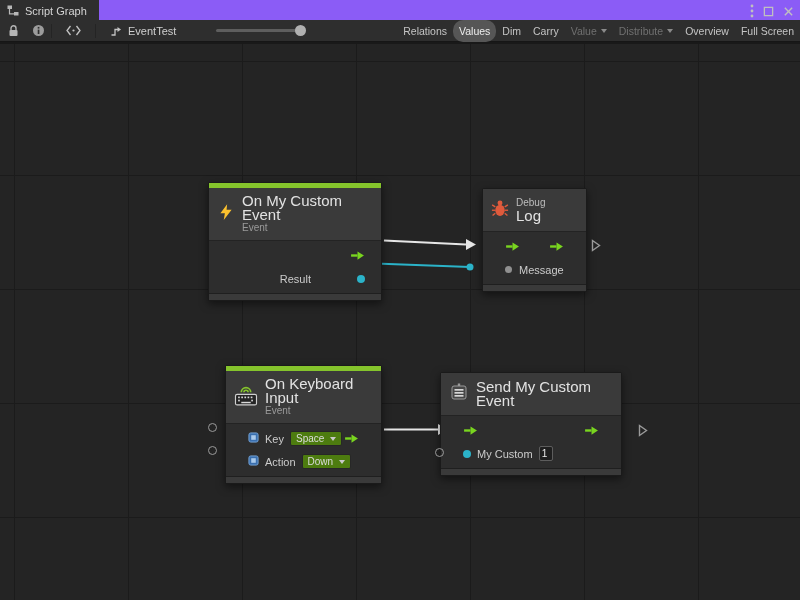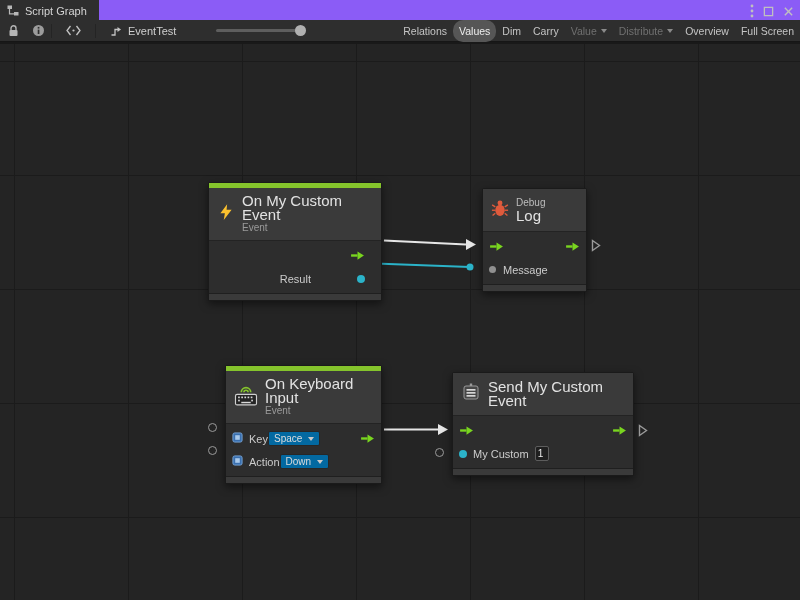--- a/index.html
+++ b/index.html
@@ -38,31 +38,31 @@
 
   
   .node{position:absolute;background:#2d2d2d;border:1px solid #1a1a1a;border-radius:2px;
         box-shadow:0 3px 8px rgba(0,0,0,.5);}
   .strip{height:5px;background:var(--event-green,#85c42c);}
   .nhead{display:flex;align-items:center;gap:7px;padding:6px 8px;background:#3a3a3a;}
   .ntitle{font-size:15px;line-height:14px;color:#e2e2e2;}
   .nsub{font-size:10px;line-height:12px;color:#9a9a9a;}
   .ncat{font-size:10px;line-height:12px;color:#bdbdbd;}
   .nbody{background:#2d2d2d;border-top:1px solid #232323;padding:3px 0;}
-  .prow{display:flex;align-items:center;height:23px;padding:0 6px;font-size:11px;color:#cccccc;}
+  .prow{display:flex;align-items:center;height:23px;padding:0 22px;font-size:11px;color:#cccccc;}
   .prow.tight{padding:0 16px;gap:40px;}
   .prow.end{justify-content:flex-end;}
   .prow.between{justify-content:space-between;}
   .nfoot{height:7px;background:#3a3a3a;border-top:1px solid #1f1f1f;}
   .dot{border-radius:50%;flex:0 0 auto;}
   .dot.teal{width:8px;height:8px;background:var(--value-teal,#2bb3c9);}
   .dot.gray{width:7px;height:7px;background:#909090;}
   .ml6{margin-left:6px;} .ml7{margin-left:7px;} .mla{margin-left:auto;}
-  .dd{display:flex;align-items:center;height:15px;background:#0369a1;border:1px solid #272727;
-      border-radius:2px;padding:0 5px;font-size:10px;color:#dcdcdc;}
+  .dd{display:flex;align-items:center;height:15px;background:#4d7c0f;border:1px solid #272727;
+      border-radius:2px;padding:0 5px;margin-left:6px;font-size:10px;color:#dcdcdc;}
   .dd-caret{width:0;height:0;border-left:3.5px solid transparent;border-right:3.5px solid transparent;
             border-top:4px solid #c9c9c9;margin-left:6px;}
   .val-input{width:14px;height:15px;margin-left:6px;background:#1f1f1f;border:1px solid #5d5d5d;
              border-radius:2px;color:#eaeaea;font-size:10px;font-family:"Liberation Sans",sans-serif;
              padding:0 2px;}
   .freeport{position:absolute;width:9px;height:9px;border:1.5px solid #9a9a9a;border-radius:50%;background:transparent;}
   .freetri{position:absolute;}
 </style>
 </head>
 <body>
@@ -323,21 +323,21 @@
             <span class="dd-caret"></span>
           </span>
         </div>
       </div>
       <div class="nfoot"></div>
     </div>
 
     <span class="freeport" style="left:208px;top:379px"></span>
     <span class="freeport" style="left:208px;top:402px"></span>
 
-    <div class="node" style="left:452px;top:328px;width:182px;">
+    <div class="node" style="left:440px;top:328px;width:182px;">
       <div class="nhead" style="min-height:42px">
         <span>
           <svg width="20" height="20" viewBox="0 0 20 20">
               <rect x="8.8" y="1.5" width="2.4" height="3" fill="#9a9a9a"></rect>
               <rect x="3" y="4" width="14" height="13" rx="2" fill="#474747" stroke="#9a9a9a" stroke-width="1"></rect>
               <g fill="#d6d6d6">
                 <rect x="5.5" y="7" width="9" height="1.7"></rect>
                 <rect x="5.5" y="10" width="9" height="1.7"></rect>
                 <rect x="5.5" y="13" width="9" height="1.7"></rect>
               </g>

